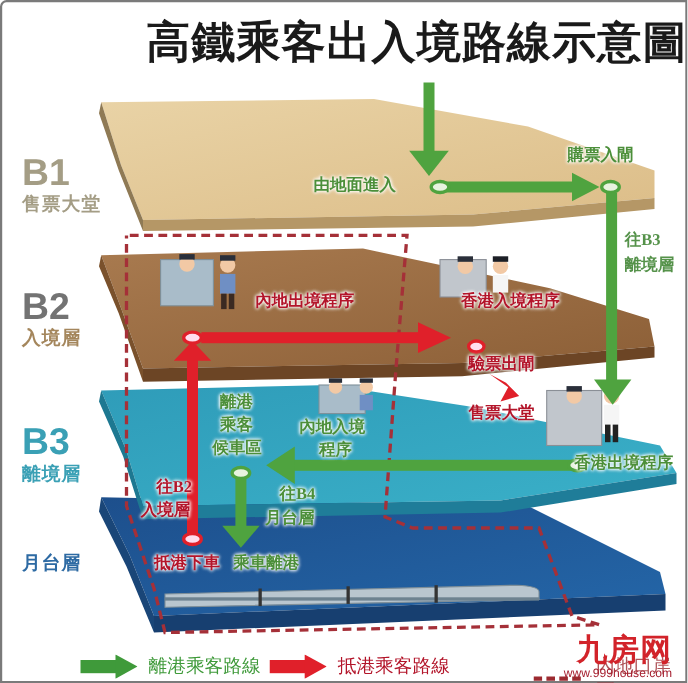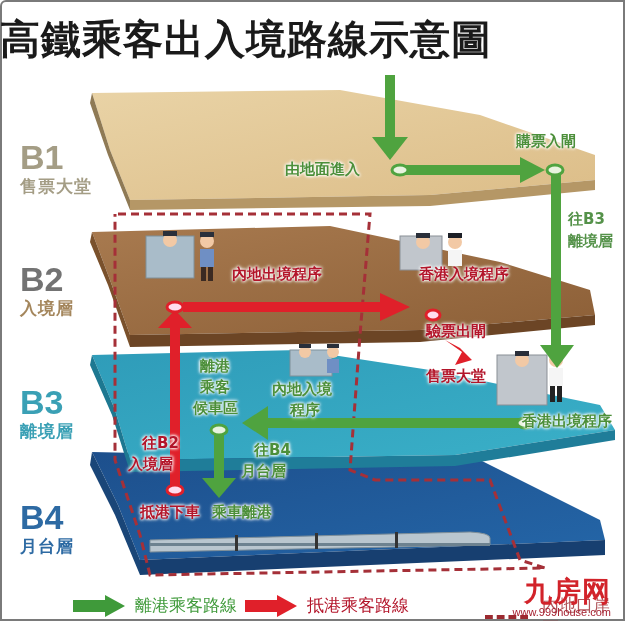--- a/index.html
+++ b/index.html
@@ -2,29 +2,29 @@
 <html><head>
 <meta charset="utf-8">
 <style>
   html, body { margin: 0; padding: 0; }
   body {
     width: 625px; height: 621px; background: #ffffff; position: relative; overflow: hidden;
     font-family: "DejaVu Sans", "Liberation Sans", sans-serif;
   }
   .frame { position: absolute; inset: 0; border: 2px solid #7a7a7a; border-radius: 6px 0 0 0; box-sizing: border-box; pointer-events: none; }
   .title {
-    position: absolute; left: 0; right: 0; top: 14px; text-align: left;
+    position: absolute; left: 0; right: 0; top: 14px; text-align: right;
     font-family: "DejaVu Serif", "Liberation Serif", serif; font-weight: bold;
     font-size: 40px; letter-spacing: 1px; color: #1a1a1a; line-height: 50px;
   }
   svg.scene { position: absolute; left: 0; top: 0; }
   .floor-label { position: absolute; left: 20px; font-weight: bold; line-height: 1; }
   .floor-label .code { font-family: "Liberation Sans", sans-serif; font-size: 34px; font-weight: bold; display: block; }
   .floor-label .name { font-size: 17px; font-weight: bold; display: block; margin-top: 4px; letter-spacing: 1px; }
-  .lbl { position: absolute; font-size: 15px; line-height: 19px; white-space: nowrap; font-weight: bold; }
+  .lbl { position: absolute; font-size: 15px; line-height: 19px; white-space: nowrap; font-weight: bold; font-family: Liberation Serif, serif; }
   .lbl-green { color: #4c8f3a; text-shadow: 0 0 3px #fff, 0 0 3px #fff, 0 0 4px #fff; }
   .lbl-red { color: #b3152a; text-shadow: 0 0 3px #fff, 0 0 3px #fff, 0 0 4px #fff; padding-left: 12px; }
   .lbl-plain-green { color: #55924a; }
   .legend { position: absolute; top: 594px; display: flex; align-items: center; font-size: 17px; padding-left: 45px; }
   .legend .arrow-shape { width: 52px; height: 22px; margin-right: 10px; }
   .watermark { position: absolute; right: 14px; top: 578px; text-align: right; }
   .watermark .big { font-family: "Liberation Serif", serif; font-size: 28px; color: #d2232a; font-weight: bold; letter-spacing: 1px; line-height: 28px; }
   .watermark .url { font-family: "Liberation Sans", sans-serif; font-size: 11px; color: #a62030; line-height: 12px; }
 </style>
 </head>
@@ -162,21 +162,20 @@
 </div>
 <div class="floor-label" style="top:262px;">
   <span class="code" style="color:#737373">B2</span>
   <span class="name" style="color:#a4865c">入境層</span>
 </div>
 <div class="floor-label" style="top:385px;">
   <span class="code" style="color:#3aa0b5">B3</span>
   <span class="name" style="color:#3aa0b5">離境層</span>
 </div>
 <div class="floor-label" style="top:500px;">
-  <span class="code" style="color:#2d6aa3">B4</span>
   <span class="name" style="color:#2d6aa3">月台層</span>
 </div>
 
 <div class="lbl lbl-green" style="left:285px; top:160px;">由地面進入</div>
 <div class="lbl lbl-green" style="left:516px; top:132px;">購票入閘</div>
 <div class="lbl lbl-plain-green" style="left:568px; top:210px;">往B3</div>
 <div class="lbl lbl-plain-green" style="left:568px; top:232px;">離境層</div>
 
 <div class="lbl lbl-red" style="left:220px; top:265px;">內地出境程序</div>
 <div class="lbl lbl-red" style="left:407px; top:265px;">香港入境程序</div>

